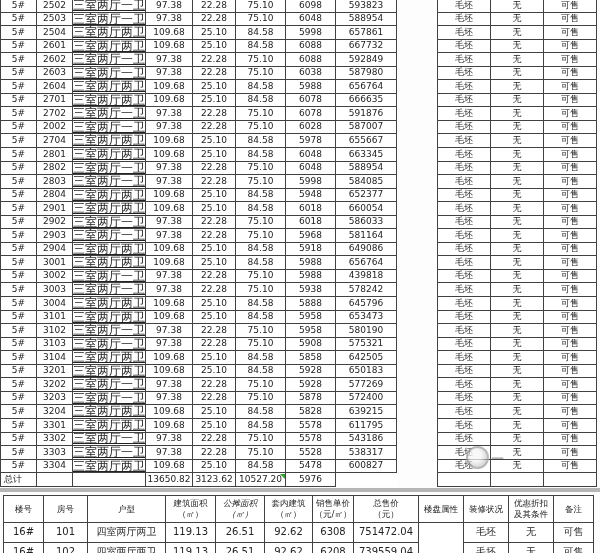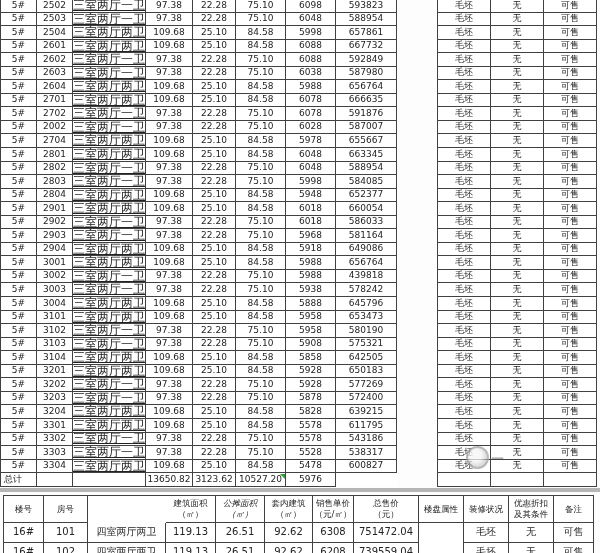--- a/index.html
+++ b/index.html
@@ -452,20 +452,21 @@
       <div class="cell"></div>
     </div>
 
   <div class="tick"></div>
 
   <div class="divider"></div>
 
   <div class="gridtab" id="t2">
       <div class="cell hdr" style="grid-area: 1 / 1;">楼号</div>
       <div class="cell hdr" style="grid-area: 1 / 2;">房号</div>
+      <div class="cell hdr" style="grid-area: 1 / 3;">户型</div>
       <div class="cell hdr" style="grid-area: 1 / 4;">建筑面积
 （㎡）</div>
       <div class="cell hdr" style="grid-area: 1 / 5; font-style: italic;">公摊面积
 （㎡）</div>
       <div class="cell hdr" style="grid-area: 1 / 6;">套内建筑
 （㎡）</div>
       <div class="cell hdr" style="grid-area: 1 / 7;">销售单价
 （元/㎡）</div>
       <div class="cell hdr" style="grid-area: 1 / 8;">总售价
 （元）</div>

